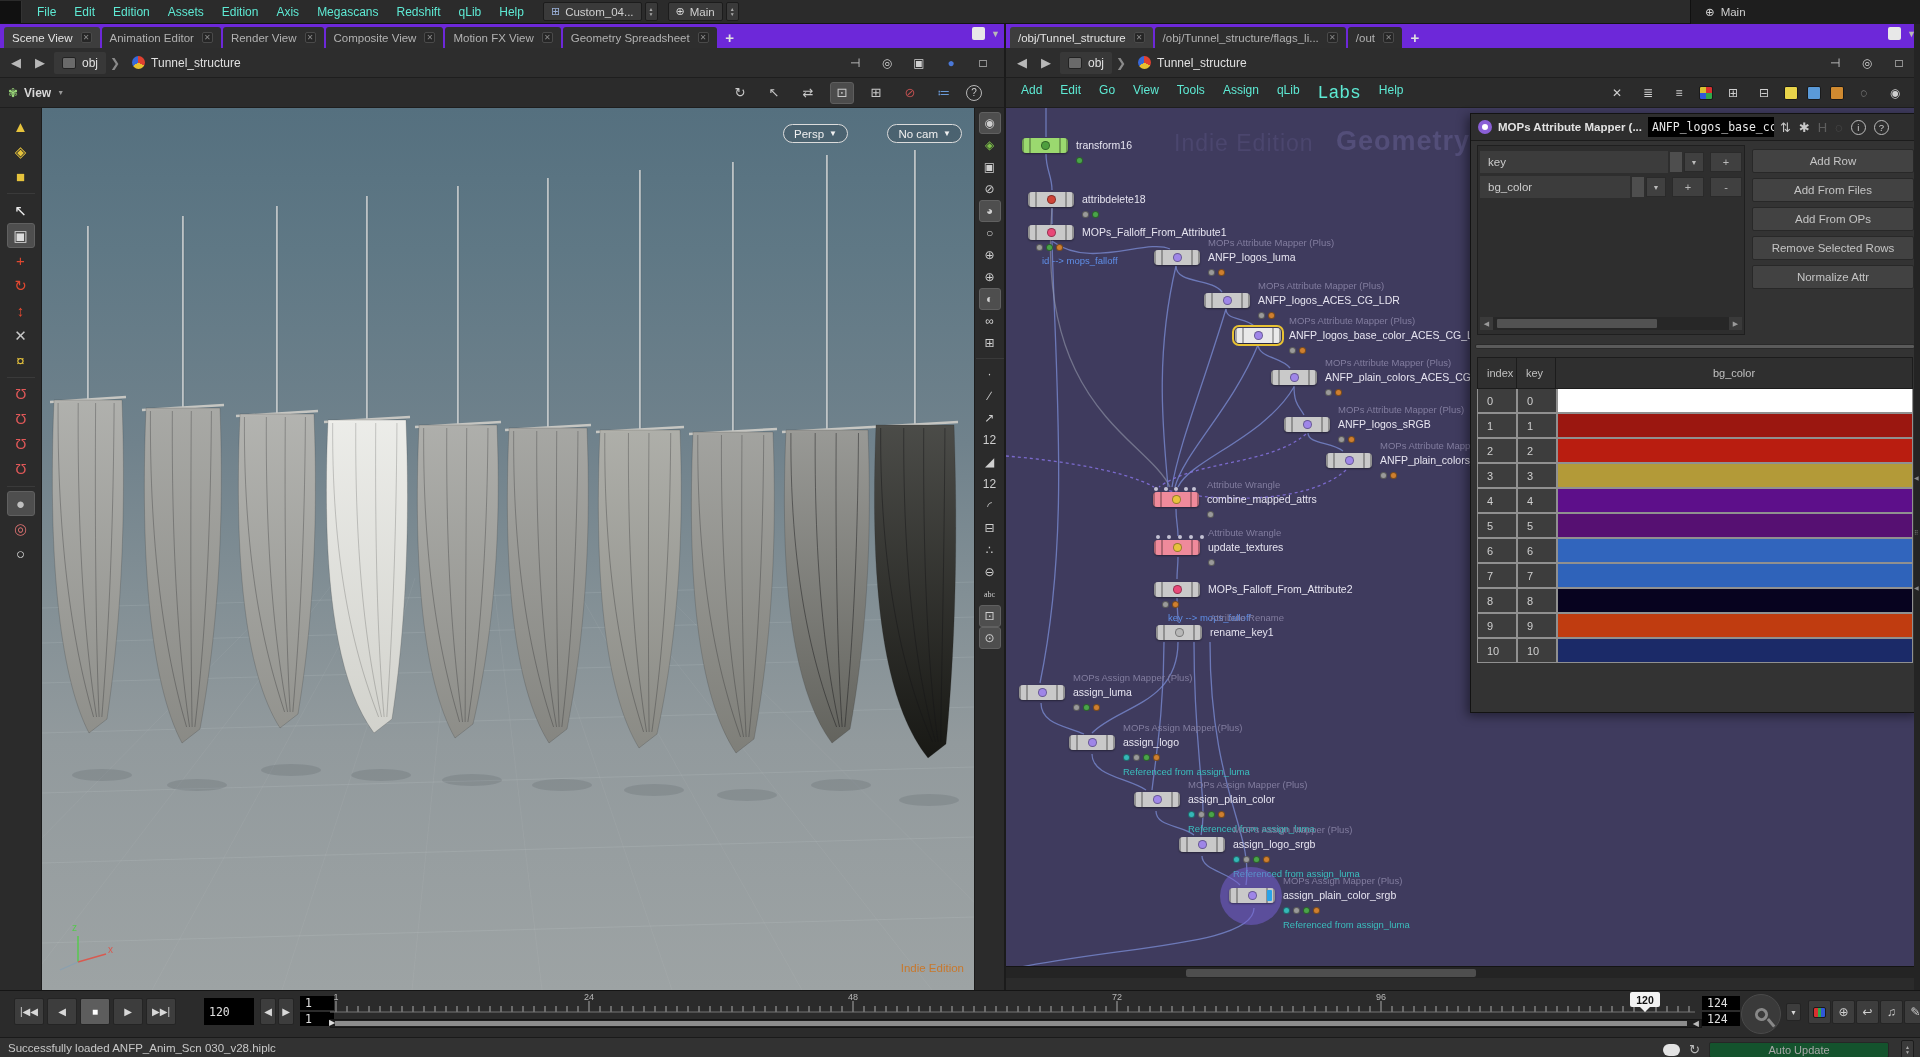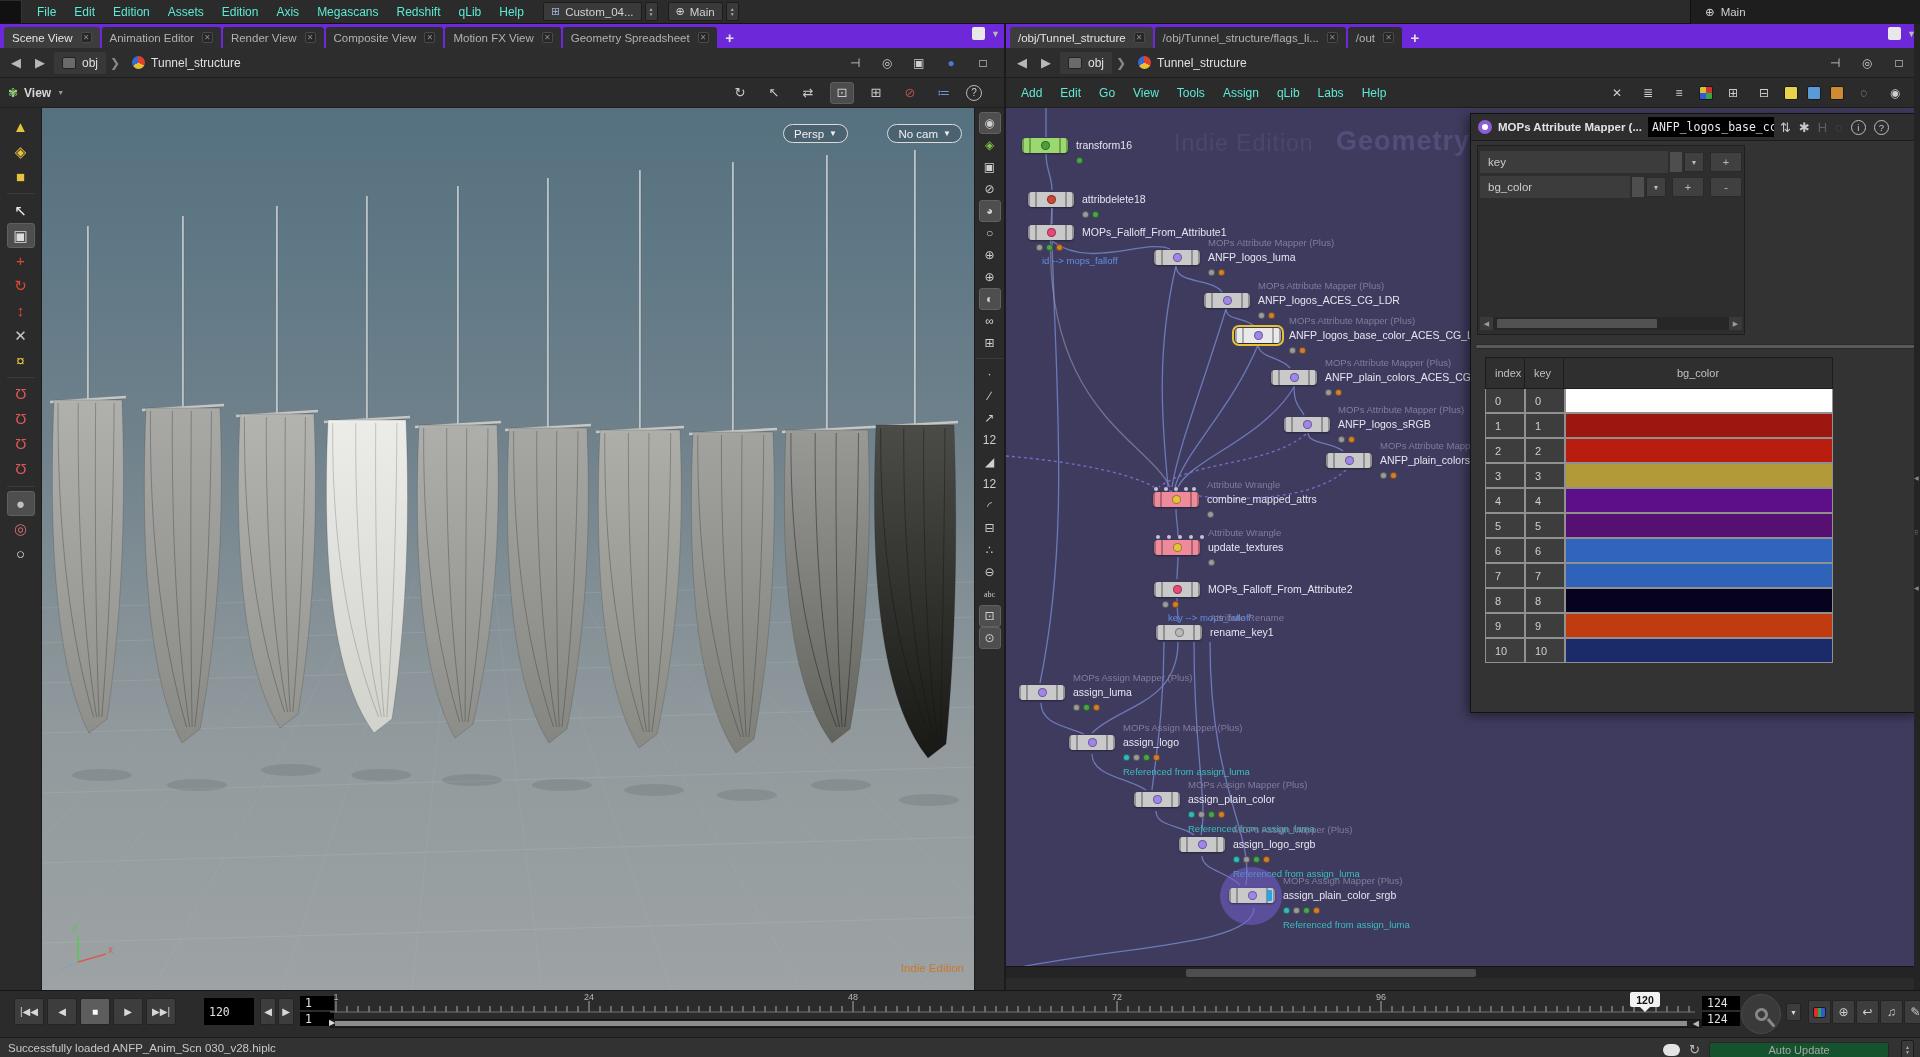--- a/index.html
+++ b/index.html
@@ -123,21 +123,21 @@
   .fbtn.w{width:32px;margin-left:6px;font-size:11px}
   .hscroll{position:absolute;left:2px;bottom:4px;right:2px;height:13px;background:#272727;display:flex;align-items:center}
   .hscroll .ar{width:13px;height:13px;display:flex;align-items:center;justify-content:center;font-size:7px;color:#9a9a9a;background:#3a3a3a}
   .hscroll .tr{flex:1;height:13px;position:relative}
   .hscroll .hd{position:absolute;left:4px;top:2px;width:160px;height:9px;background:#525252;border-radius:1px}
   #pbuttons{position:absolute;left:281px;top:35px;width:162px}
   .pbtn{height:24px;margin-bottom:5px;background:#424242;border:1px solid #282828;border-radius:2px;
     color:#c4c4c4;font-size:11.5px;display:flex;align-items:center;justify-content:center}
   #psplit{position:absolute;left:4px;top:230px;width:440px;height:5px;background:#5a5a5a;
     border:1px solid #2a2a2a;border-radius:2px}
-  #ptable{position:absolute;left:14px;top:243px;width:348px}
+  #ptable{position:absolute;left:6px;top:243px;width:436px}
   #thead{display:grid;grid-template-columns:38px 38px 1fr;gap:1px;background:#1c1c1c;border:1px solid #1c1c1c}
   #thead div{background:#2f2f2f;color:#c0c0c0;font-size:11px;height:30px;display:flex;align-items:center;padding-left:9px}
   #thead div:last-child{justify-content:center;padding-left:0}
   #tbody{display:grid;grid-template-columns:38px 38px 1fr;gap:2px;background:#909090;
     border:1px solid #909090;border-top:none}
   .cell{background:#3d3d3d;color:#cfcfcf;font-size:11px;height:23px;display:flex;align-items:center;padding-left:9px}
   .ccell{height:23px}
   
   #playbar{position:absolute;left:0;top:990px;width:1920px;height:47px;background:#2b2b2b;border-top:1px solid #151515}
   .tbtn{position:absolute;top:7px;width:30px;height:27px;background:#3d3d3d;border:1px solid #242424;
@@ -550,21 +550,21 @@
   </div>
   <div id="netmenus">
     <div id="net-menu-items" style="display:flex">
         <span class="menu-item" style="font-size: 12px;">Add</span>
         <span class="menu-item" style="font-size: 12px;">Edit</span>
         <span class="menu-item" style="font-size: 12px;">Go</span>
         <span class="menu-item" style="font-size: 12px;">View</span>
         <span class="menu-item" style="font-size: 12px;">Tools</span>
         <span class="menu-item" style="font-size: 12px;">Assign</span>
         <span class="menu-item" style="font-size: 12px;">qLib</span>
-        <span class="menu-item" style="font-size: 12px;">Labs</span>
+        <span class="menu-item" style="font-size: 18px; font-family: Liberation Mono, monospace;">Labs</span>
         <span class="menu-item" style="font-size: 12px;">Help</span>
       </div>
     <div class="net-right" id="net-toolbar">
         <span class="ti sm">✕</span>
         <span class="ti sm">≣</span>
         <span class="ti sm">≡</span>
         <span class="swatch palette"></span>
         <span class="ti sm">⊞</span>
         <span class="ti sm">⊟</span>
         <span class="swatch" style="background: rgb(232, 212, 74);"></span>
@@ -824,20 +824,27 @@
           <span class="fbtn w">+</span>
           <span class="fbtn w">-</span>
         </div>
         <div class="hscroll">
           <span class="ar">◀</span>
           <div class="tr">
             <div class="hd"></div>
           </div>
           <span class="ar">▶</span>
         </div>
+      </div>
+    <div id="pbuttons">
+        <div class="pbtn">Add Row</div>
+        <div class="pbtn">Add From Files</div>
+        <div class="pbtn">Add From OPs</div>
+        <div class="pbtn">Remove Selected Rows</div>
+        <div class="pbtn">Normalize Attr</div>
       </div>
     <div id="psplit"></div>
     <div id="ptable">
       <div id="thead">
           <div>index</div>
           <div>key</div>
           <div>bg_color</div>
         </div>
       <div id="tbody">
           <div class="cell">0</div>

